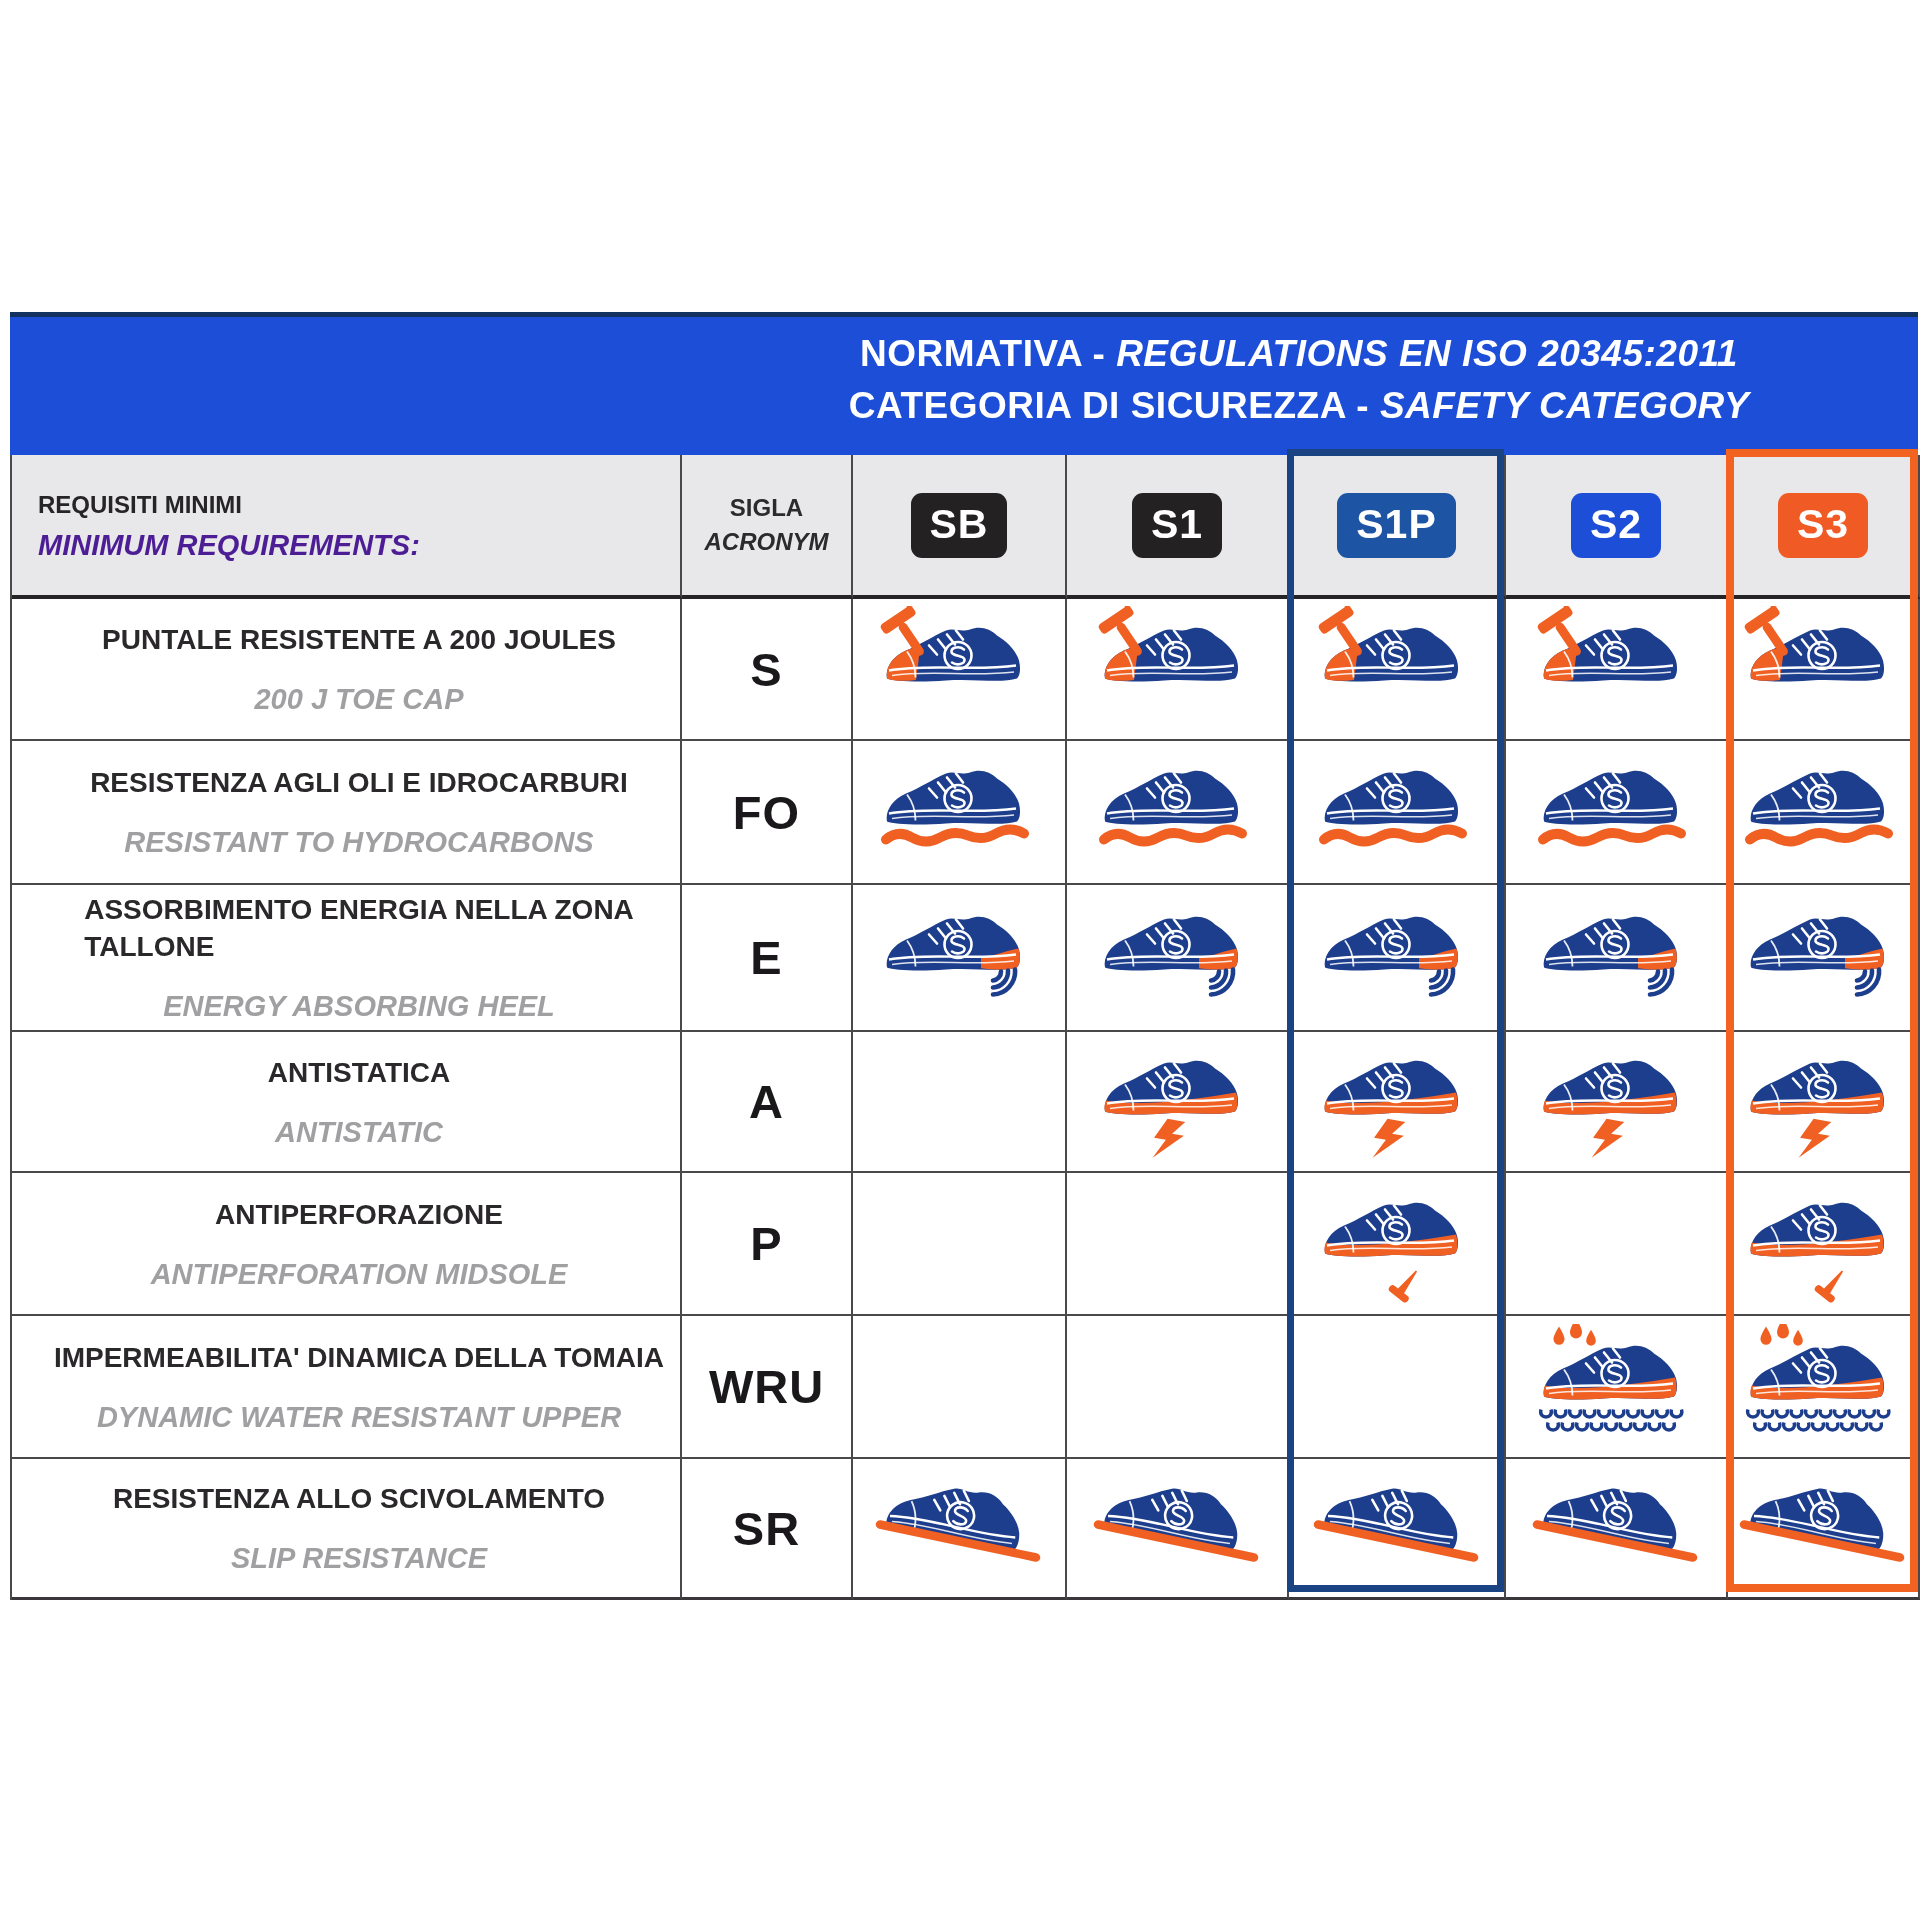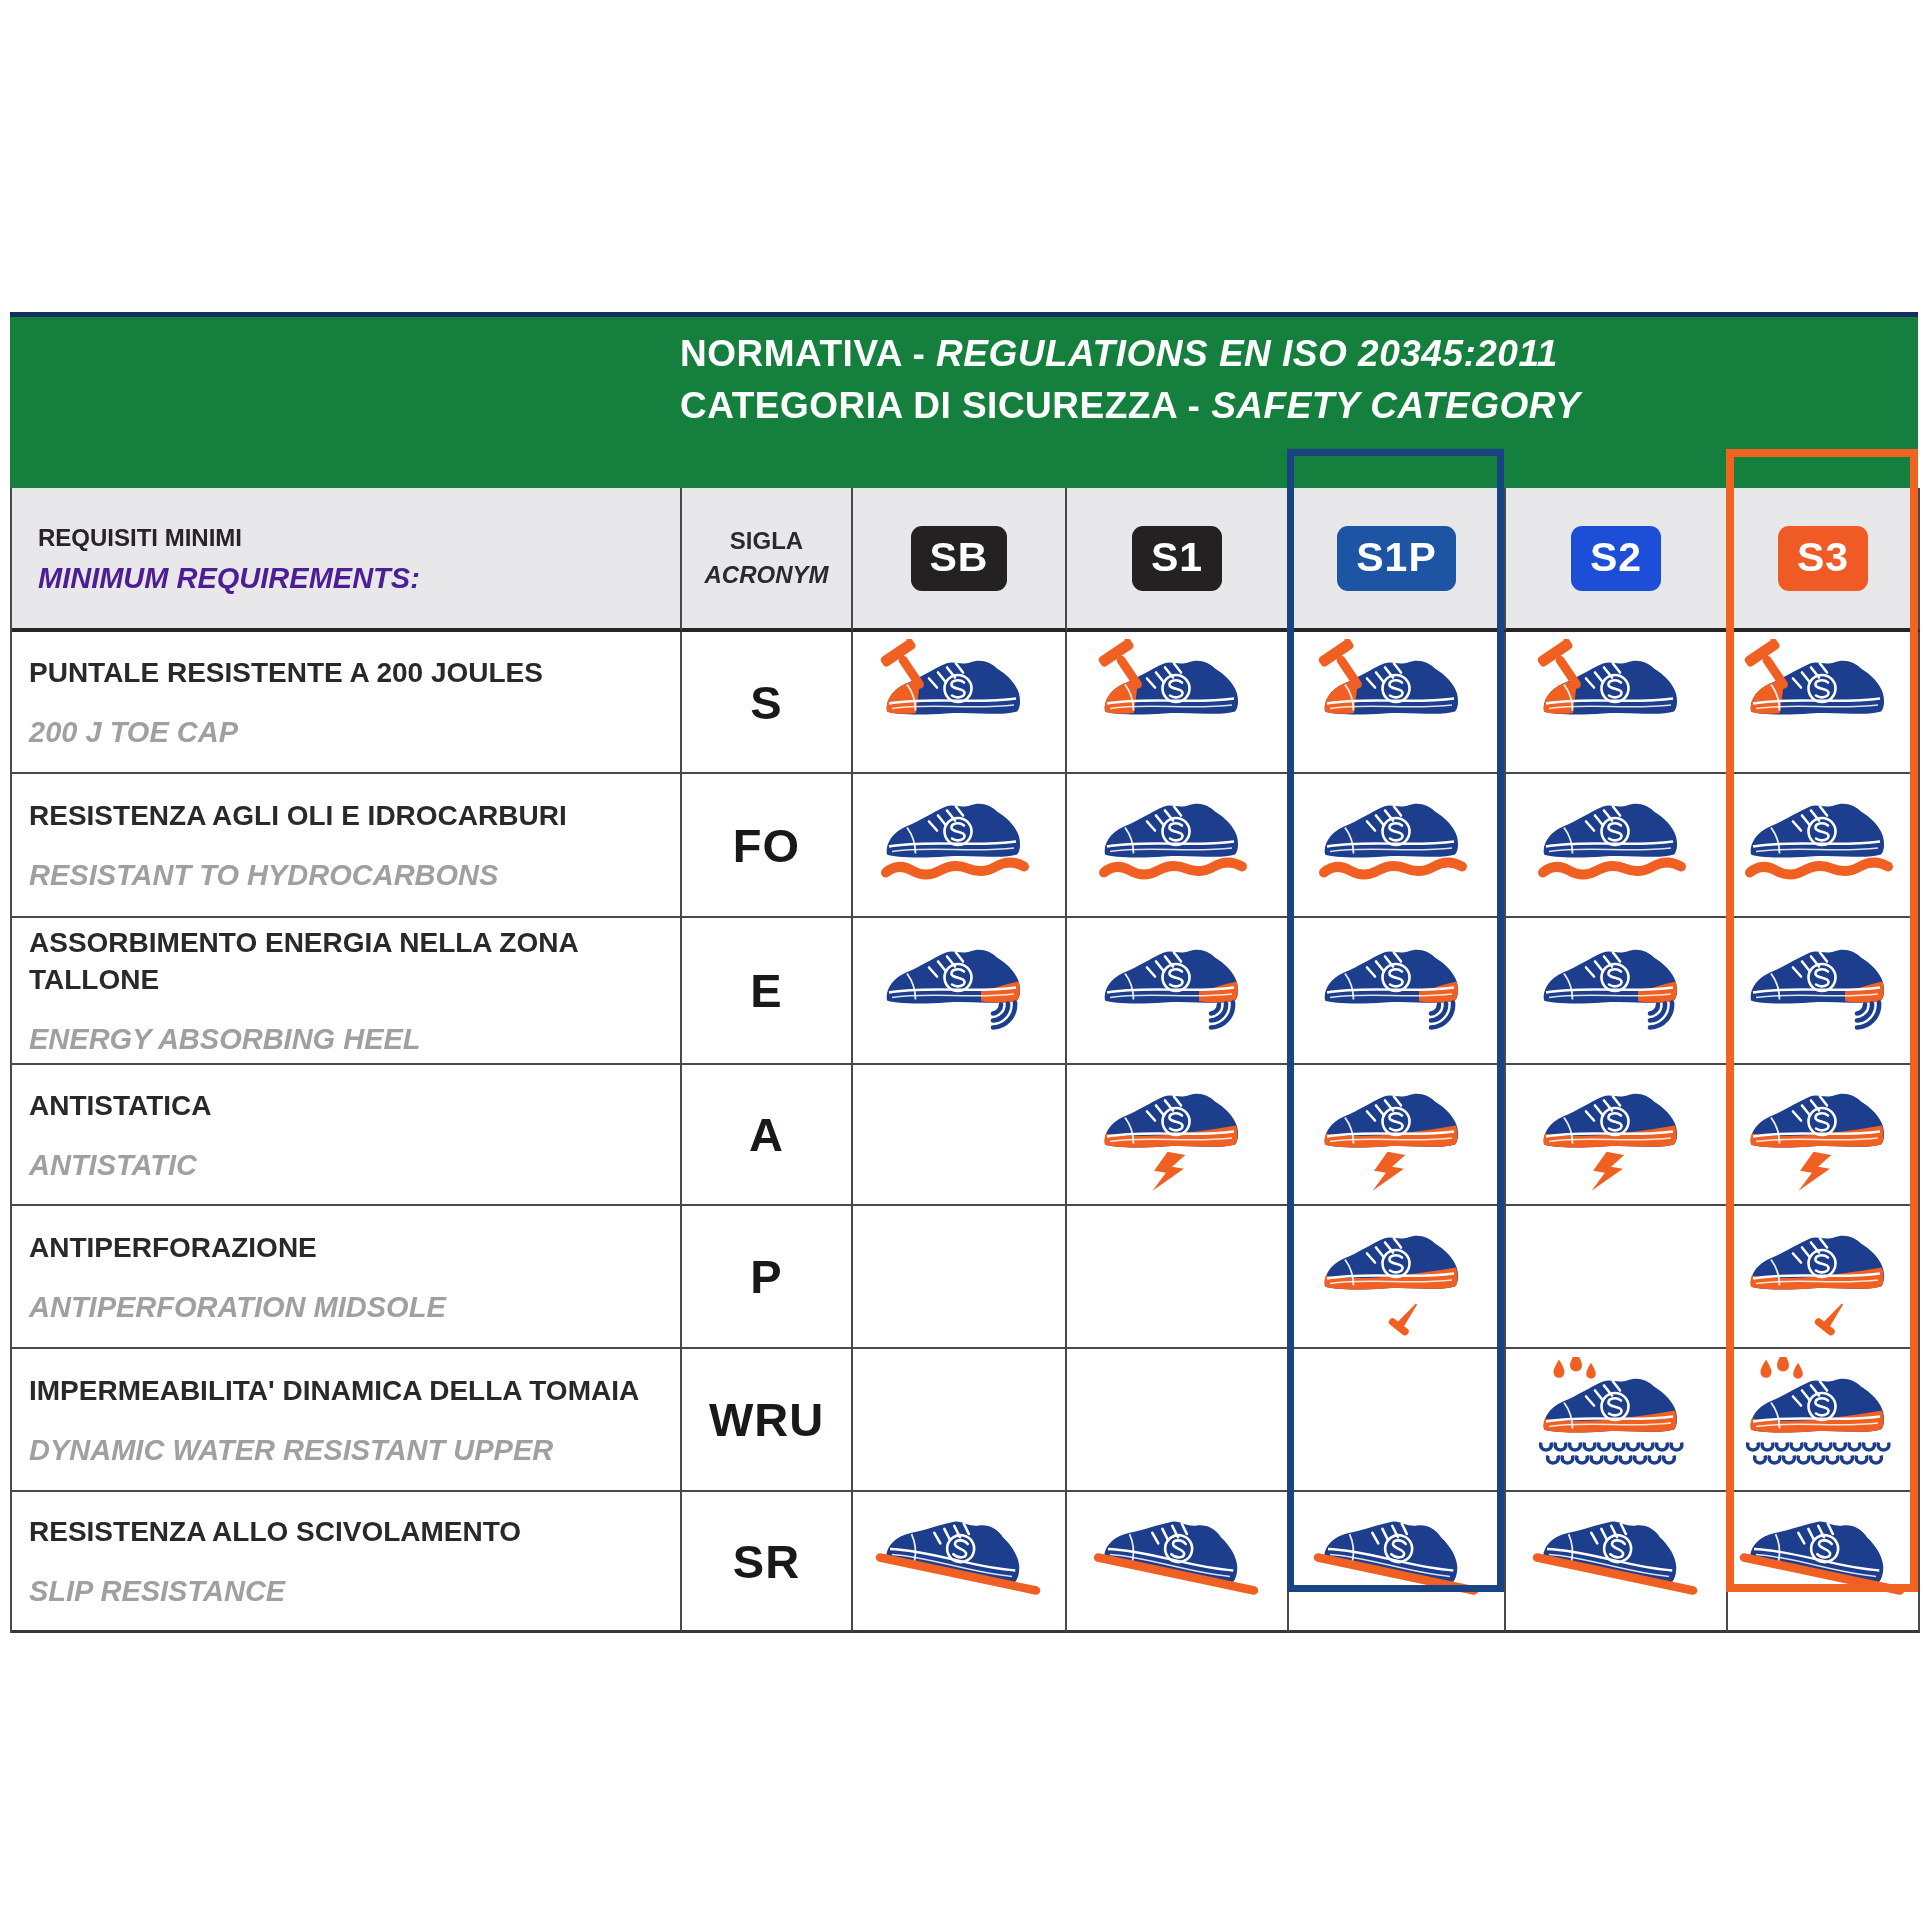--- a/index.html
+++ b/index.html
@@ -1,41 +1,41 @@
 <!DOCTYPE html>
 <html><head>
 <meta charset="utf-8">
 <style>
   html,body{margin:0;padding:0;background:#ffffff;}
   .page{position:relative;width:1927px;height:1927px;background:#ffffff;overflow:hidden;
         font-family:"Liberation Sans","DejaVu Sans",sans-serif;}
   .safety-table{position:absolute;left:10px;top:312px;width:1908px;}
 
   
-  .banner{box-sizing:border-box;height:176px;background:#15803d;border-top:5px solid #12315f;
-          padding-left:670px;text-align:left;color:#fff;}
+  .banner{box-sizing:border-box;height:143px;background:#1d4ed8;border-top:5px solid #12315f;
+          padding-left:670px;text-align:center;color:#fff;}
   .banner-line{font-size:37px;font-weight:700;line-height:52px;letter-spacing:0.5px;white-space:nowrap;}
   .banner-line:first-child{margin-top:11px;}
   .ital{font-style:italic;}
 
   
   .grid{display:grid;width:1908px;
         grid-template-columns:670px 171px 214px 222px 217px 222px 192px;
         grid-template-rows:144px 142px 144px 147px 141px 143px 143px 141px;
         border-left:2px solid #4a484a;}
   .cell{box-sizing:border-box;background:#ffffff;border-right:2px solid #4a484a;
         border-bottom:2px solid #4a484a;display:flex;align-items:center;justify-content:center;}
   .th{background:#e8e8ea;border-bottom:4px solid #262426;}
   .th-req{flex-direction:column;align-items:flex-start;justify-content:center;padding-left:26px;}
   .req-title{font-size:24px;font-weight:700;color:#262426;line-height:40px;}
   .req-sub{font-size:29px;font-weight:700;font-style:italic;color:#4c1d95;line-height:40px;}
   .th-sigla{flex-direction:column;font-size:24px;color:#2b2b2d;line-height:34px;font-weight:bold;}
   .badge{display:inline-block;padding:8px 19px 10px;border-radius:11px;color:#ffffff;
          font-size:41px;font-weight:700;letter-spacing:1px;}
-  .label-cell{flex-direction:column;align-items:flex-start;justify-content:center;padding-left:17px;gap:23px;}
+  .label-cell{flex-direction:column;align-items:center;justify-content:center;padding-left:26px;gap:23px;}
   .row-title{font-size:28px;font-weight:700;color:#2a282a;line-height:37px;white-space:pre-line;}
   .row-sub{font-size:29px;font-weight:700;font-style:italic;color:#a09fa2;line-height:36px;}
   .acronym-cell{font-size:47px;font-weight:700;color:#1a181a;letter-spacing:1px;}
   .last-row{border-bottom:3px solid #39373a;}
   .shoe{display:block;line-height:0;}
 
   
   .overlay{position:absolute;top:137px;height:1143px;box-sizing:border-box;pointer-events:none;background:transparent;}
   .overlay.s1p{left:1277px;width:217px;border:7px solid #1a4383;}
   .overlay.s3{left:1716px;width:192px;border:8px solid #f26322;}

